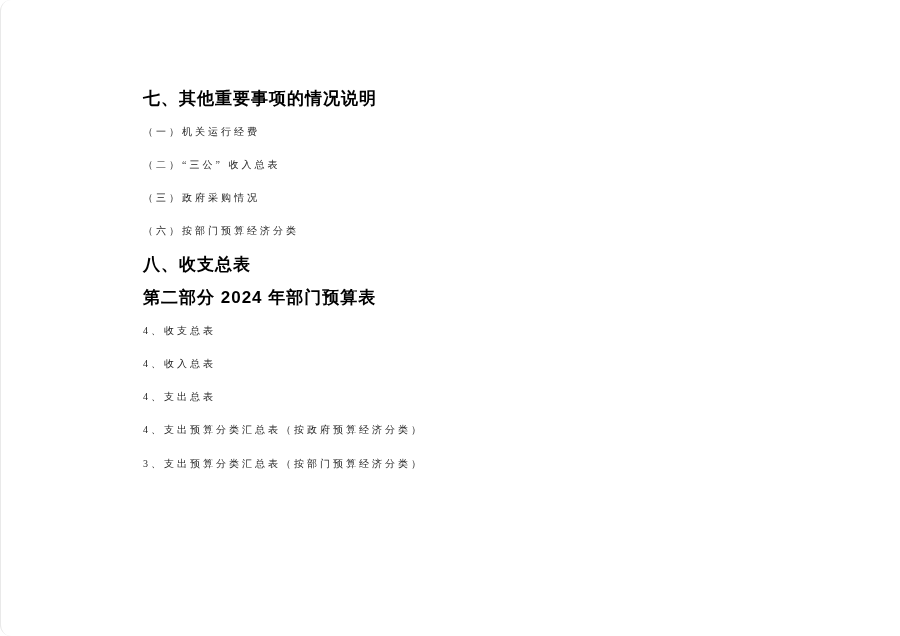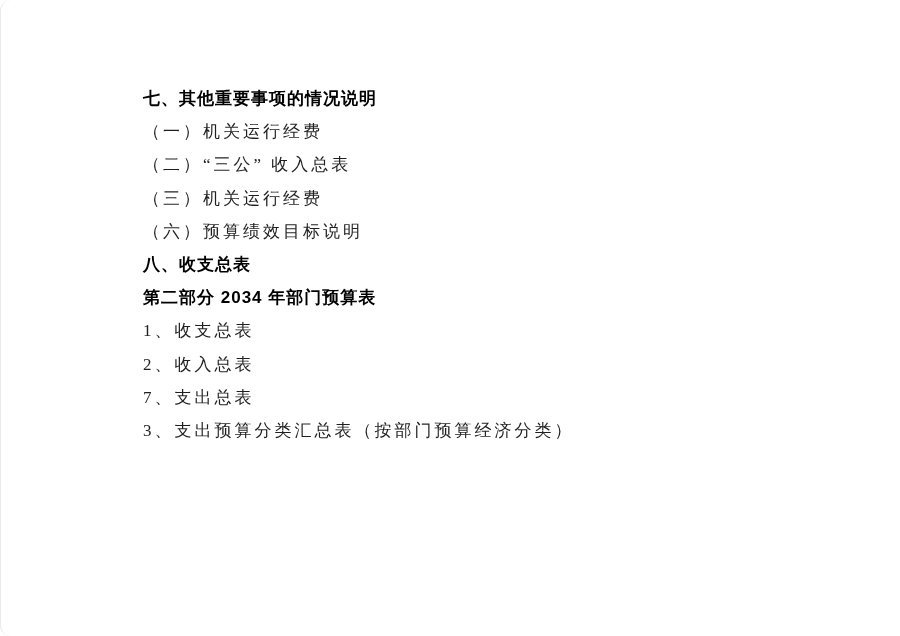--- a/index.html
+++ b/index.html
@@ -32,35 +32,36 @@
   .line.heading {
     font-family: "Liberation Sans", "DejaVu Sans", sans-serif;
     font-weight: bold;
     font-size: 17px;
     letter-spacing: 1px;
     color: #000000;
   }
   .line.body {
     font-family: "Liberation Serif", "DejaVu Serif", serif;
     font-weight: normal;
-    font-size: 17px;
+    font-size: 10px;
     letter-spacing: 3px;
     color: #1f1f1f;
   }
 </style>
 </head>
 <body>
 
 <div class="page">
   <div class="content">
     <div class="line heading">七、其他重要事项的情况说明</div>
     <div class="line body">（一）机关运行经费</div>
     <div class="line body">（二）“三公” 收入总表</div>
-    <div class="line body">（三）机关运行经费</div>
-    <div class="line body">（六）预算绩效目标说明</div>
+    <div class="line body">（三）政府采购情况</div>
+    <div class="line body">（六）按部门预算经济分类</div>
     <div class="line heading">八、收支总表</div>
-    <div class="line heading">第二部分 2034 年部门预算表</div>
-    <div class="line body">1、收支总表</div>
-    <div class="line body">2、收入总表</div>
-    <div class="line body">7、支出总表</div>
+    <div class="line heading">第二部分 2024 年部门预算表</div>
+    <div class="line body">4、收支总表</div>
+    <div class="line body">4、收入总表</div>
+    <div class="line body">4、支出总表</div>
+    <div class="line body">4、支出预算分类汇总表（按政府预算经济分类）</div>
     <div class="line body">3、支出预算分类汇总表（按部门预算经济分类）</div>
   </div>
 </div>
 
 </body></html>

